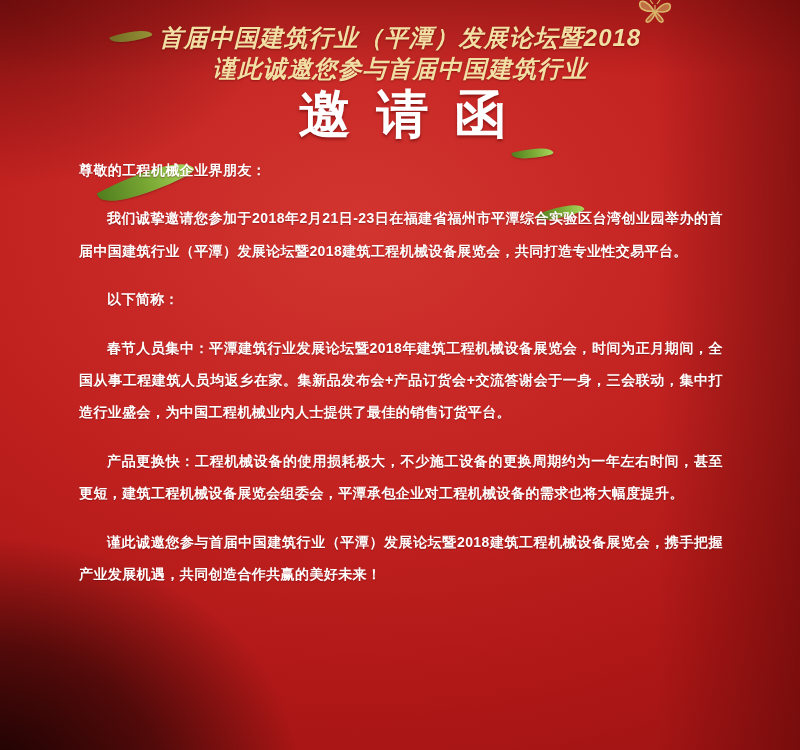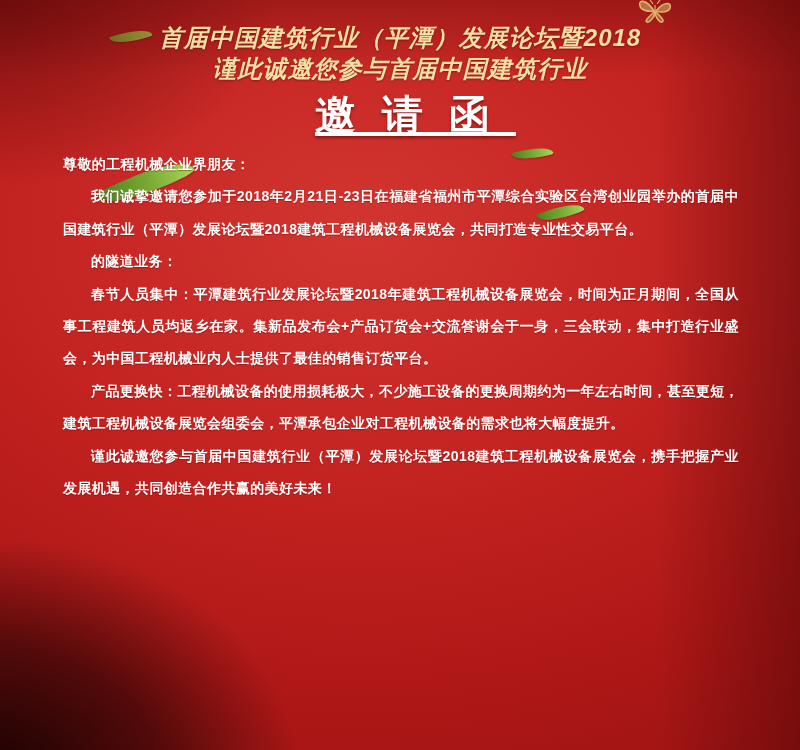--- a/index.html
+++ b/index.html
@@ -33,32 +33,31 @@
 
   .content{position:relative;z-index:1;}
   .title-block{padding-top:22px;text-align:center;}
   .title-line{
     font-size:24px;font-weight:700;line-height:31px;letter-spacing:1px;
     color:#f2dfa4;text-shadow:0 1px 2px rgba(90,0,0,0.5);font-style:italic;
   }
   .main-heading{
     margin-top:8px;
     font-family:"Liberation Serif","DejaVu Serif",serif;
-    font-size:41px;font-weight:700;line-height:46px;
+    font-size:52px;font-weight:700;line-height:46px;
     color:#ffffff;letter-spacing:26px;padding-left:31px;
     text-shadow:0 2px 3px rgba(90,0,0,0.55);
-    text-decoration:underline;
   }
   .letter{
     margin:10px 62px 0 63px;width:676px;
     color:#ffffff;font-size:14px;font-weight:700;line-height:32.4px;
     text-align:justify;letter-spacing:0.4px;
     text-shadow:0 1px 1px rgba(90,0,0,0.4);
   }
-  .letter p{margin:0;}
+  .letter p{margin:16px;}
   .indent{text-indent:2em;}
 </style>
 </head>
 <body>
 
 <div class="poster">
   <div class="vignette"></div>
 
   <div class="decor leaf" id="leaf-top-left"></div>
   <div class="decor leaf" id="leaf-large-left"></div>
@@ -78,20 +77,20 @@
   <div class="content">
     <div class="title-block">
       <div class="title-line">首届中国建筑行业（平潭）发展论坛暨2018</div>
       <div class="title-line">谨此诚邀您参与首届中国建筑行业</div>
       <div class="main-heading">邀请函</div>
     </div>
 
     <div class="letter">
       <p>尊敬的工程机械企业界朋友：</p>
       <p class="indent">我们诚挚邀请您参加于2018年2月21日-23日在福建省福州市平潭综合实验区台湾创业园举办的首届中国建筑行业（平潭）发展论坛暨2018建筑工程机械设备展览会，共同打造专业性交易平台。</p>
-      <p class="indent">的隧道业务：</p>
+      <p class="indent">以下简称：</p>
       <p class="indent">春节人员集中：平潭建筑行业发展论坛暨2018年建筑工程机械设备展览会，时间为正月期间，全国从事工程建筑人员均返乡在家。集新品发布会+产品订货会+交流答谢会于一身，三会联动，集中打造行业盛会，为中国工程机械业内人士提供了最佳的销售订货平台。</p>
       <p class="indent">产品更换快：工程机械设备的使用损耗极大，不少施工设备的更换周期约为一年左右时间，甚至更短，建筑工程机械设备展览会组委会，平潭承包企业对工程机械设备的需求也将大幅度提升。</p>
       <p class="indent">谨此诚邀您参与首届中国建筑行业（平潭）发展论坛暨2018建筑工程机械设备展览会，携手把握产业发展机遇，共同创造合作共赢的美好未来！</p>
 
     </div>
   </div>
 </div>
 
 </body></html>

